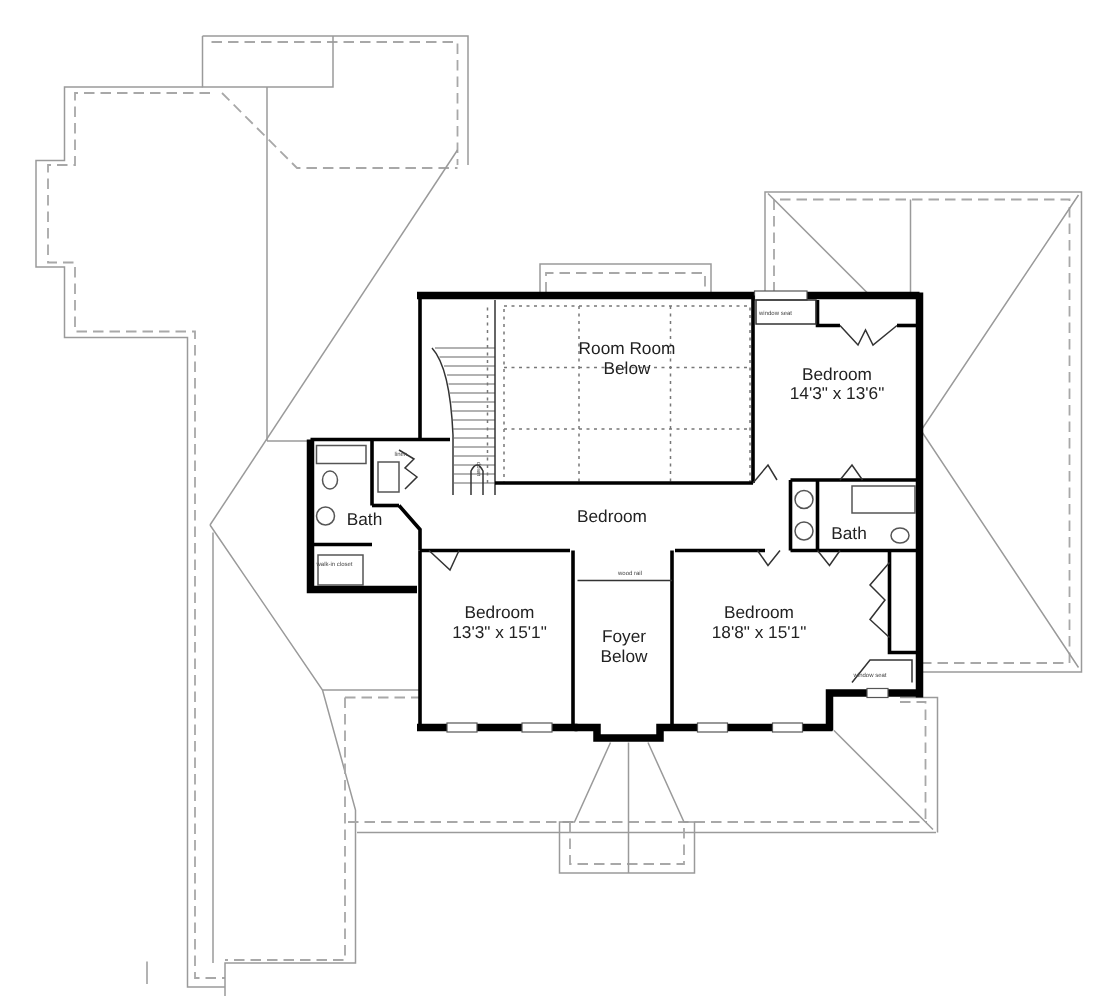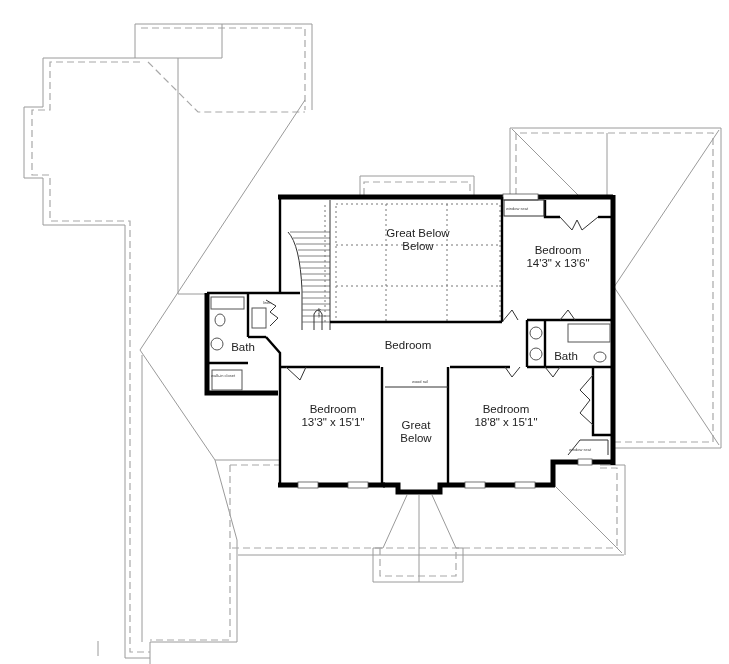--- a/index.html
+++ b/index.html
@@ -175,21 +175,21 @@
     <circle class="fixture" cx="536" cy="354" r="6"></circle>
     <rect class="fixture" x="568" y="324" width="42" height="18"></rect>
     <ellipse class="fixture" cx="600" cy="357" rx="6" ry="5"></ellipse>
   </g>
 
   <rect class="thin" x="504" y="200" width="40" height="16"></rect>
   <polyline class="thin" points="568,455 580,440 608,440 608,455"></polyline>
 </svg>
 
 <div class="label" style="left:418px; top:227px;">
-  <div>Great Below</div>
+  <div>Room Room</div>
   <div>Below</div>
 </div>
 
 <div class="label" style="left:558px; top:244px;">
   <div>Bedroom</div>
   <div>14'3" x 13'6"</div>
 </div>
 
 <div class="label" style="left:243px; top:341px;">
   <div>Bath</div>
@@ -202,21 +202,21 @@
 <div class="label" style="left:566px; top:350px;">
   <div>Bath</div>
 </div>
 
 <div class="label" style="left:333px; top:403px;">
   <div>Bedroom</div>
   <div>13'3" x 15'1"</div>
 </div>
 
 <div class="label" style="left:416px; top:419px;">
-  <div>Great</div>
+  <div>Foyer</div>
   <div>Below</div>
 </div>
 
 <div class="label" style="left:506px; top:403px;">
   <div>Bedroom</div>
   <div>18'8" x 15'1"</div>
 </div>
 
 <div class="tiny" style="left:506px; top:206px;">window seat</div>
 <div class="tiny" style="left:569px; top:447px;">window seat</div>

